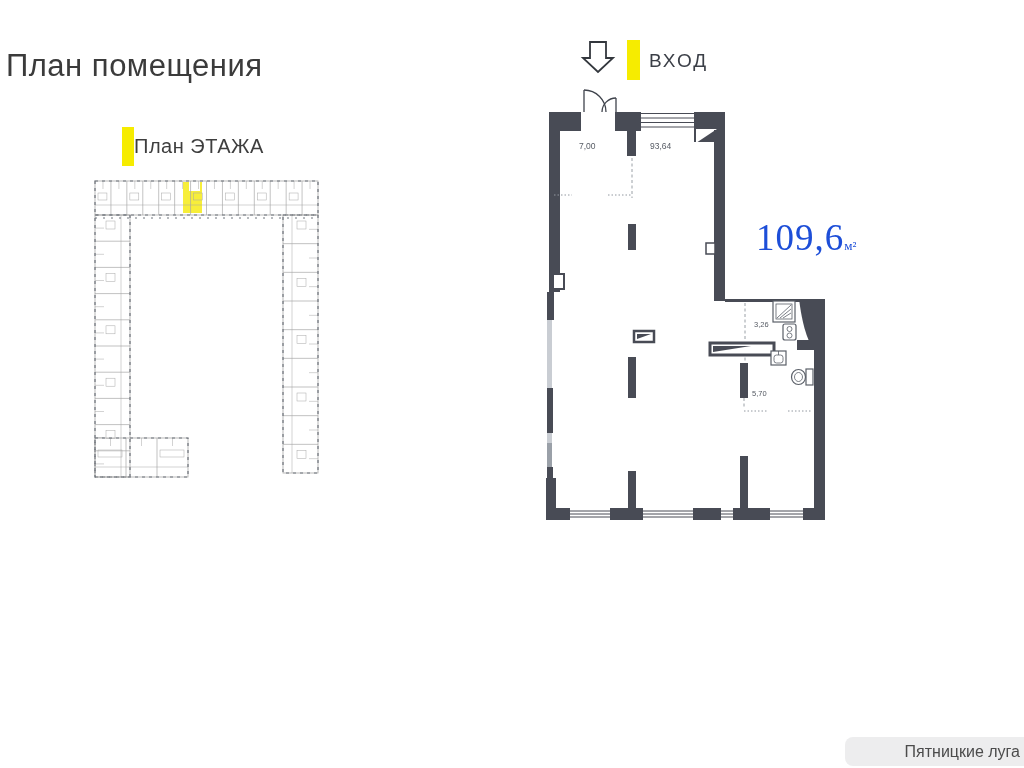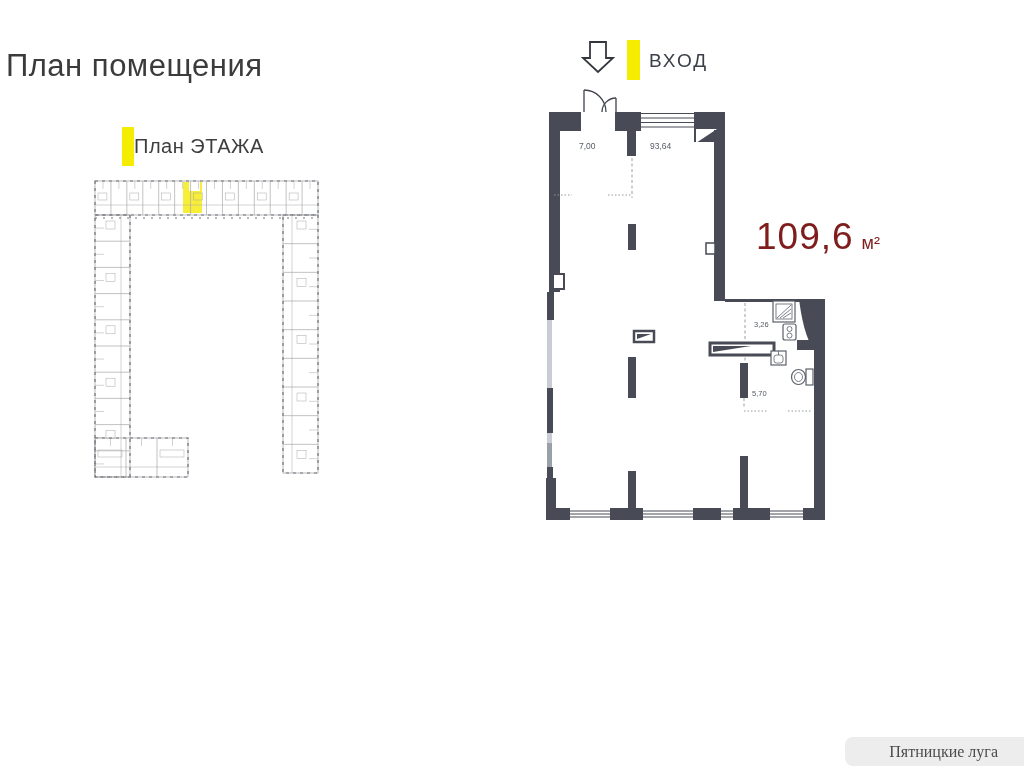--- a/index.html
+++ b/index.html
@@ -10,26 +10,26 @@
   html,body{margin:0;padding:0;background:#fff;}
   #page{position:relative;width:1024px;height:768px;background:#fff;overflow:hidden;
         font-family:"Liberation Sans",sans-serif;}
   .abs{position:absolute;}
   #page-title{left:6px;top:48px;font-size:31px;font-weight:400;letter-spacing:.5px;color:#3b3b3b;}
   #legend{left:122px;top:127px;display:flex;align-items:center;}
   #legend .bar{width:12px;height:39px;background:var(--accent);}
   #legend .lbl{margin-left:0;font-size:20px;color:#3e3e3e;letter-spacing:.5px;}
   #miniplan{left:93px;top:179px;}
   #mainplan{left:540px;top:30px;}
-  #total-area{left:756px;top:216px;display:flex;align-items:baseline;color:#7f1d1d;}
+  #total-area{left:756px;top:216px;display:flex;align-items:baseline;color:#1d4ed8;font-family:Liberation Serif, serif;}
   #total-area .val{font-size:37px;font-weight:300;letter-spacing:1px;}
-  #total-area .unit{font-size:18px;margin-left:8px;}
+  #total-area .unit{font-size:13px;margin-left:0;}
   #brand{left:845px;right:0;top:737px;height:29px;background:var(--footerbg);
          border-radius:8px 0 0 8px;text-align:right;line-height:29px;
-         padding-right:26px;font-size:16px;color:var(--footertext);font-family:Liberation Serif, serif;}
+         padding-right:4px;font-size:16px;color:var(--footertext);}
   
   svg text{font-family:"Liberation Sans",sans-serif;}
   .w{fill:var(--wall);}
   .white{fill:#ffffff;}
   .win{stroke:var(--wall);stroke-width:1;}
   .fx{fill:#fff;stroke:#5a5f68;stroke-width:1.2;}
   .fxthin{fill:none;stroke:#5a5f68;stroke-width:0.8;}
   .dash{stroke:#9aa0a6;stroke-width:1;stroke-dasharray:3 2.5;fill:none;}
   .dim{stroke:#9298a0;stroke-width:1;stroke-dasharray:1.5 2;fill:none;}
   .door{stroke:#3f434c;stroke-width:1.3;fill:none;}

